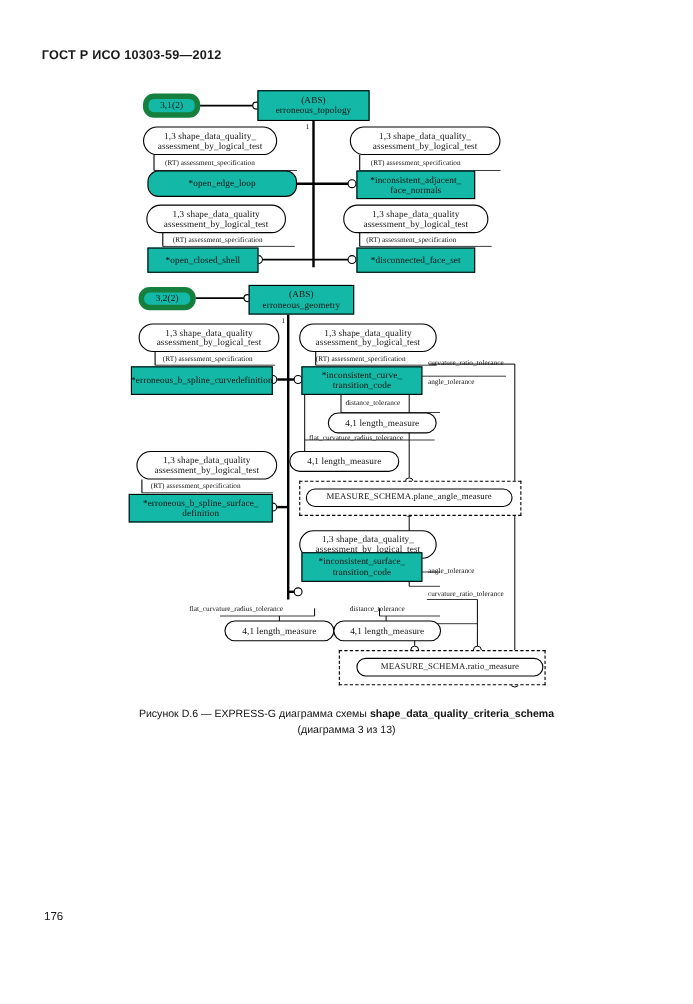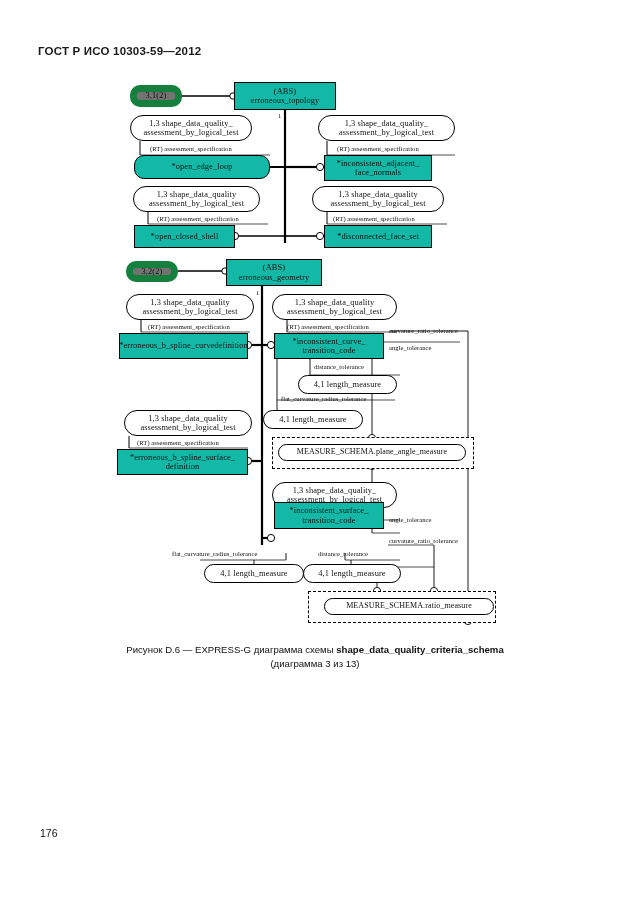--- a/index.html
+++ b/index.html
@@ -27,21 +27,21 @@
 
   
   .nd{position:absolute;box-sizing:border-box;display:flex;
       align-items:center;justify-content:center;text-align:center;
       font-size:8.4px;line-height:1.12;letter-spacing:.1px;
       font-family:"Liberation Serif", serif;color:#111;
       padding:1px 2px;}
   .nd.box{border:1px solid #000;background:#14b8a6;}
   .nd.box.heavy{border:1.3px solid #000;}
   .nd.oval{border:1px solid #000;background:#fff;border-radius:999px;}
-  .nd.rr{border:7px solid #15803d;background:#737373;border-radius:10px;}
+  .nd.rr{border:5px solid #15803d;background:#14b8a6;border-radius:10px;}
   .nd .ln{display:block;}
   .lbl{position:absolute;font-size:6.6px;line-height:1.1;
        font-family:"Liberation Serif", serif;color:#111;
        white-space:nowrap;background:transparent;letter-spacing:.05px;}
 
   .schema-box{position:absolute;border:1px dashed #000;background:#fff;}
 
   
   .caption{
     position:absolute;left:60px;top:643px;width:510px;

